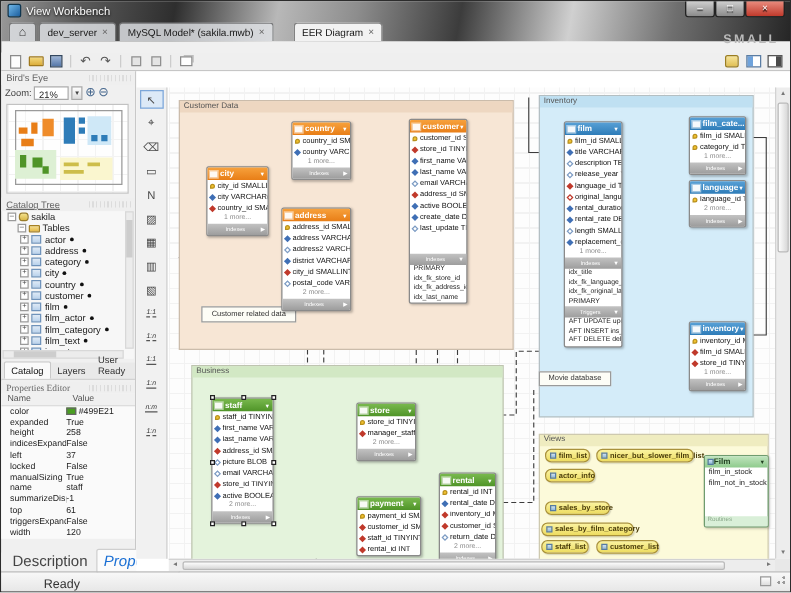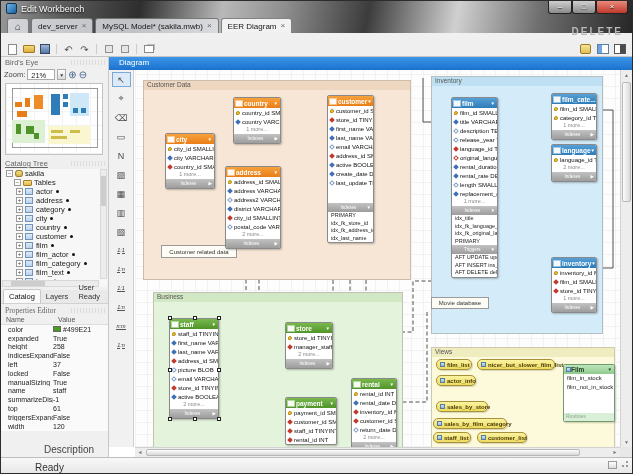--- a/index.html
+++ b/index.html
@@ -16,21 +16,21 @@
   .win-btns { position:absolute; right:4px; top:0; display:flex; }
   .win-btn { width:24px; height:13px; border:1px solid #222; border-top:none; border-radius:0 0 3px 3px;
     background:linear-gradient(#cfcfcf,#8a8a8a); color:#fff; font-size:8px; line-height:11px; text-align:center; text-shadow:0 1px 1px #000; }
   .win-btn.close { width:32px; background:linear-gradient(#e98b7d,#c0392b); }
   .watermark { position:absolute; right:9px; top:25px; font-size:10px; letter-spacing:2px; color:#b9b9b9; font-weight:bold; z-index:5; }
 
   
   .tabrow { position:absolute; left:6px; top:17px; height:15px; display:flex; gap:2px; z-index:2; }
   .tab { background:rgba(224,227,231,.82); border:1px solid rgba(70,70,70,.65); border-bottom:none;
     border-radius:3px 3px 0 0; font-size:8px; color:#161616; display:flex; align-items:center; gap:4px; padding:0 6px; }
-  .tab.active { background:#f2f2f2; }
+  .tab.active { background:#f2f2f2;margin-left:14px; }
   .tab .close-x { font-size:8px; color:#666; line-height:8px; }
   .tab.home { padding:0 7px; font-size:10px; color:#333; }
 
   
   .menubar { position:absolute; left:0; top:32px; right:0; height:9px; background:#f1f1f1; border-bottom:1px solid #e0e0e0;
     display:flex; align-items:center; padding-left:6px; z-index:1; }
   .menu-item { font-size:8px; color:#222; padding:0 6px; }
   .toolbar { position:absolute; left:0; top:41px; right:0; height:15px; background:#efefef; border-bottom:1px solid #c6c6c6;
     display:flex; align-items:center; padding-left:5px; gap:3px; }
   .tb-sep { width:1px; height:10px; background:#ccc; margin:0 2px; }
@@ -74,21 +74,21 @@
   .side-tab.active { background:#fafafa; border:1px solid #c9c9c9; border-bottom:none; border-radius:2px 2px 0 0; color:#111; }
   .props-grid { position:absolute; left:0; right:0; top:258px; height:116px; background:#fafafa; overflow:hidden; }
   .pg-head { display:flex; height:10px; background:#f0f0f0; border-bottom:1px solid #ddd; font-size:7px; color:#555; }
   .pg-head span { padding:1px 0 0 5px; }
   .pg-head span:first-child { width:52px; }
   .prop-row { display:flex; height:8.8px; font-size:7px; color:#222; align-items:center; }
   .prop-row .pn { width:52px; padding-left:7px; white-space:nowrap; overflow:hidden; }
   .prop-row .pv { display:flex; align-items:center; gap:2px; white-space:nowrap; }
   .swatch { width:8px; height:6px; border:1px solid #666; display:inline-block; }
   .bottom-tabs { position:absolute; left:0; right:0; bottom:1px; height:14px; display:flex; align-items:center; padding-left:4px; gap:2px; background:#f0f0f0; }
-  .btab { font-size:10px; color:#444; padding:2px 5px;margin-left:34px; }
+  .btab { font-size:12px; color:#444; padding:2px 5px; }
   .btab.active { color:#1a6fd4; background:#fbfbfb; border:1px solid #cfcfcf; border-radius:2px;font-style:italic; }
   .split-btns { margin-left:2px; display:flex; border:1px solid #c6c6c6; background:#fbfbfb; }
   .split-btn { width:9px; height:10px; font-size:6px; color:#2e5fa3; text-align:center; line-height:10px; }
 
   
   .statusbar { position:absolute; left:0; right:0; bottom:0; height:16px; background:linear-gradient(#f8f8f8,#e7e7e7); border-top:1px solid #bdbdbd; }
   .status-text { position:absolute; left:6px; top:4px; font-size:10px; color:#333;margin-left:28px; }
   .status-right { position:absolute; right:4px; top:3px; display:flex; gap:3px; align-items:center; }
   .ic-grid-sm { width:9px; height:8px; border:1px solid #9a9a9a; background:linear-gradient(#fff,#ddd); }
   .grip { width:8px; height:8px; background:
@@ -163,21 +163,21 @@
   .db-table, .routine-box { z-index:3; }
 </style>
 </head>
 <body>
 
 <div class="app">
 
   <div class="chrome">
     <div class="title-wrap">
       <span class="app-icon"></span>
-      <span class="win-title">Edit Workbench</span>
+      <span class="win-title">View Workbench</span>
     </div>
     <div class="win-btns">
       <div class="win-btn">–</div>
       <div class="win-btn">□</div>
       <div class="win-btn close">×</div>
     </div>
     <div class="tabrow">
         <div class="tab home">
           <span>⌂</span>
         </div>
@@ -188,21 +188,21 @@
         <div class="tab">
           <span>MySQL Model* (sakila.mwb)</span>
           <span class="close-x">×</span>
         </div>
         <div class="tab active">
           <span>EER Diagram</span>
           <span class="close-x">×</span>
         </div>
       </div>
   </div>
-  <div class="watermark">DELETE</div>
+  <div class="watermark">SMALL</div>
 
 
   <div class="toolbar">
       <div class="tb-ic">
         <span class="ic-page"></span>
       </div>
       <div class="tb-ic">
         <span class="ic-folder"></span>
       </div>
       <div class="tb-ic">
@@ -439,21 +439,20 @@
         <div class="btab">Description</div>
         <div class="btab active">Properties</div>
         <div class="split-btns">
           <div class="split-btn">▲</div>
           <div class="split-btn">▼</div>
         </div>
       </div>
   </div>
 
   <div class="diagram">
-    <div class="dg-hdr">Diagram</div>
     <div class="palette">
         <div class="pal-item sel">
           <span>↖</span>
         </div>
         <div class="pal-item">
           <span>⌖</span>
         </div>
         <div class="pal-item">
           <span>⌫</span>
         </div>

